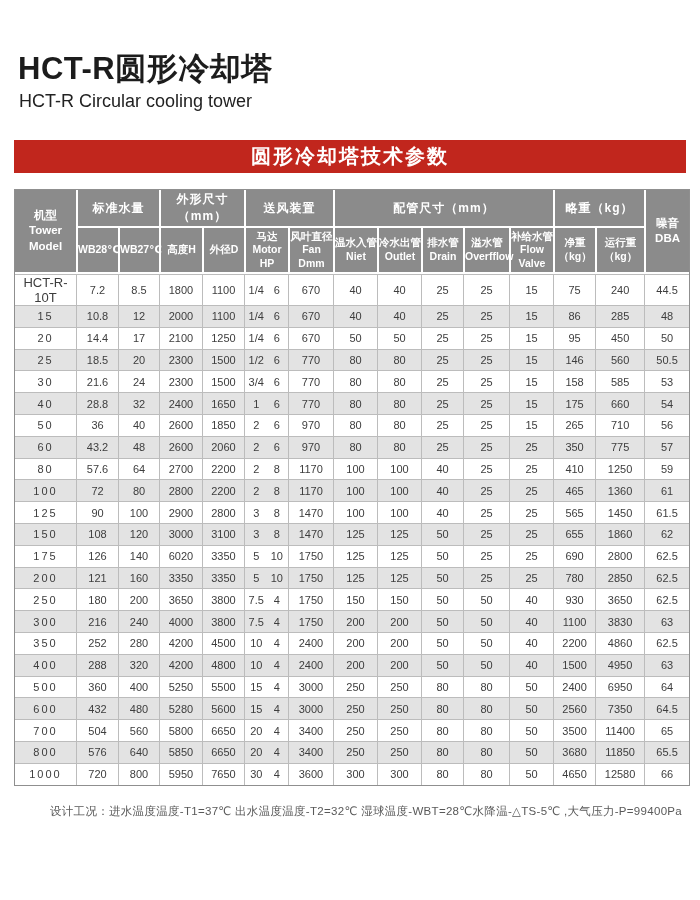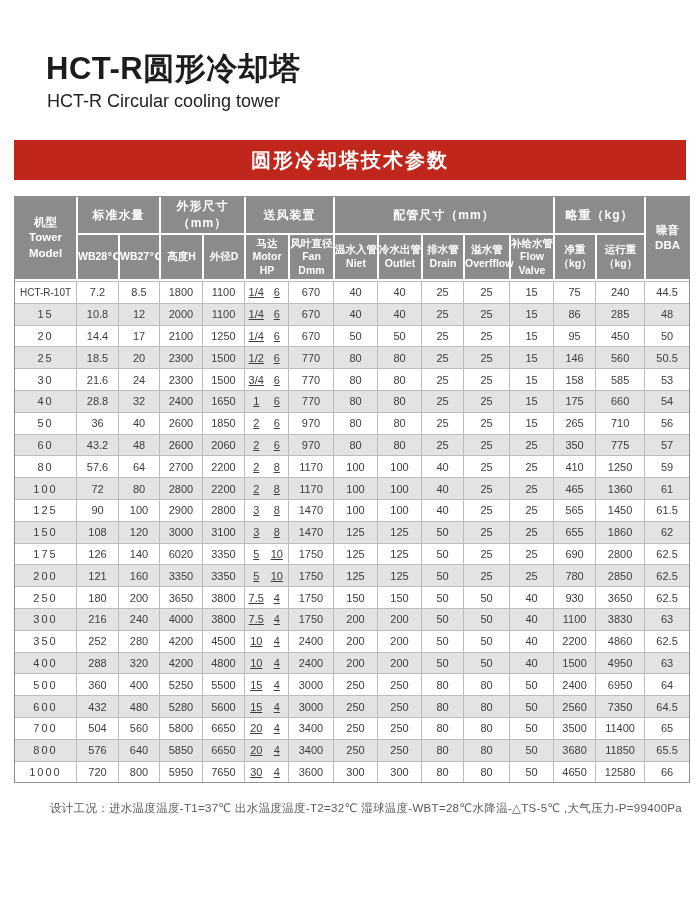--- a/index.html
+++ b/index.html
@@ -3,38 +3,38 @@
 <meta charset="utf-8">
 <style>
   * { box-sizing: border-box; }
   html, body { margin: 0; padding: 0; }
   body {
     width: 700px; height: 900px;
     background: #ffffff;
     font-family: "Liberation Sans", "DejaVu Sans", sans-serif;
     overflow: hidden;
   }
-  .page-head { padding: 52px 18px 0 18px; margin-left: 28px; }
+  .page-head { padding: 52px 18px 0 18px; }
   .page-title {
     margin: 0;
     font-size: 31px;
     font-weight: 700;
     color: #1c1c1c;
     letter-spacing: 0.5px;
     line-height: 1.1;
   }
   .page-subtitle {
     margin: 5px 0 0 1px;
     font-size: 18px;
     font-weight: 400;
     color: #222222;
   }
   .banner {
     margin: 28px 14px 0 14px;
-    height: 40px;
+    height: 33px;
     display: flex;
     align-items: center;
     justify-content: center;
   }
   .banner span {
     color: #ffffff;
     font-size: 20px;
     font-weight: 700;
     letter-spacing: 2px;
   }
@@ -69,22 +69,22 @@
     vertical-align: middle;
     border-left: 1px solid #bcbcbc;
     border-top: 1px solid #bcbcbc;
     padding: 0 1px;
     background: #ffffff;
     overflow: hidden;
   }
   tbody td:first-child { border-left: none; }
   tbody tr:nth-child(even) td { background: #e3e3e3; }
   tbody td:first-child { letter-spacing: 2px; }
-  tbody td.model-long { letter-spacing: 0; font-size: 10px; }
-  td.motor span { display: inline-block; width: 50%; text-align: center; text-decoration: underline; }
+  tbody td.model-long { letter-spacing: 0; font-size: 13px; }
+  td.motor span { display: inline-block; width: 50%; text-align: center; }
   .footnote {
     margin: 18px 18px 0 18px;
     font-size: 11.5px;
     color: #595959;
     letter-spacing: 0.3px;
     text-align: right;
   }
 </style>
 </head>
 <body>

